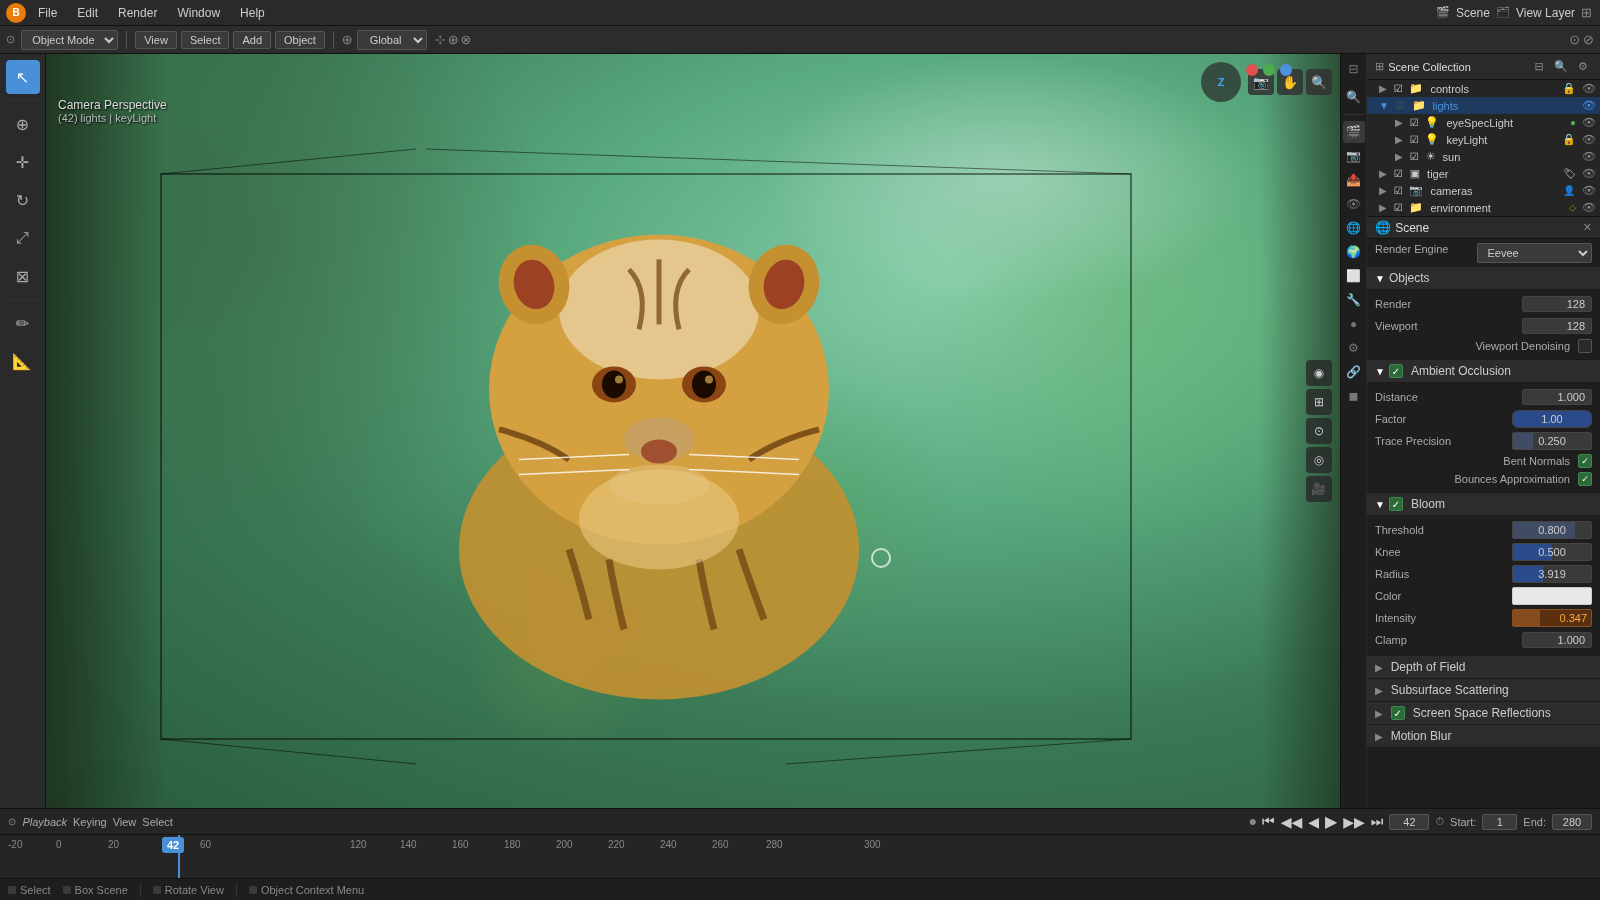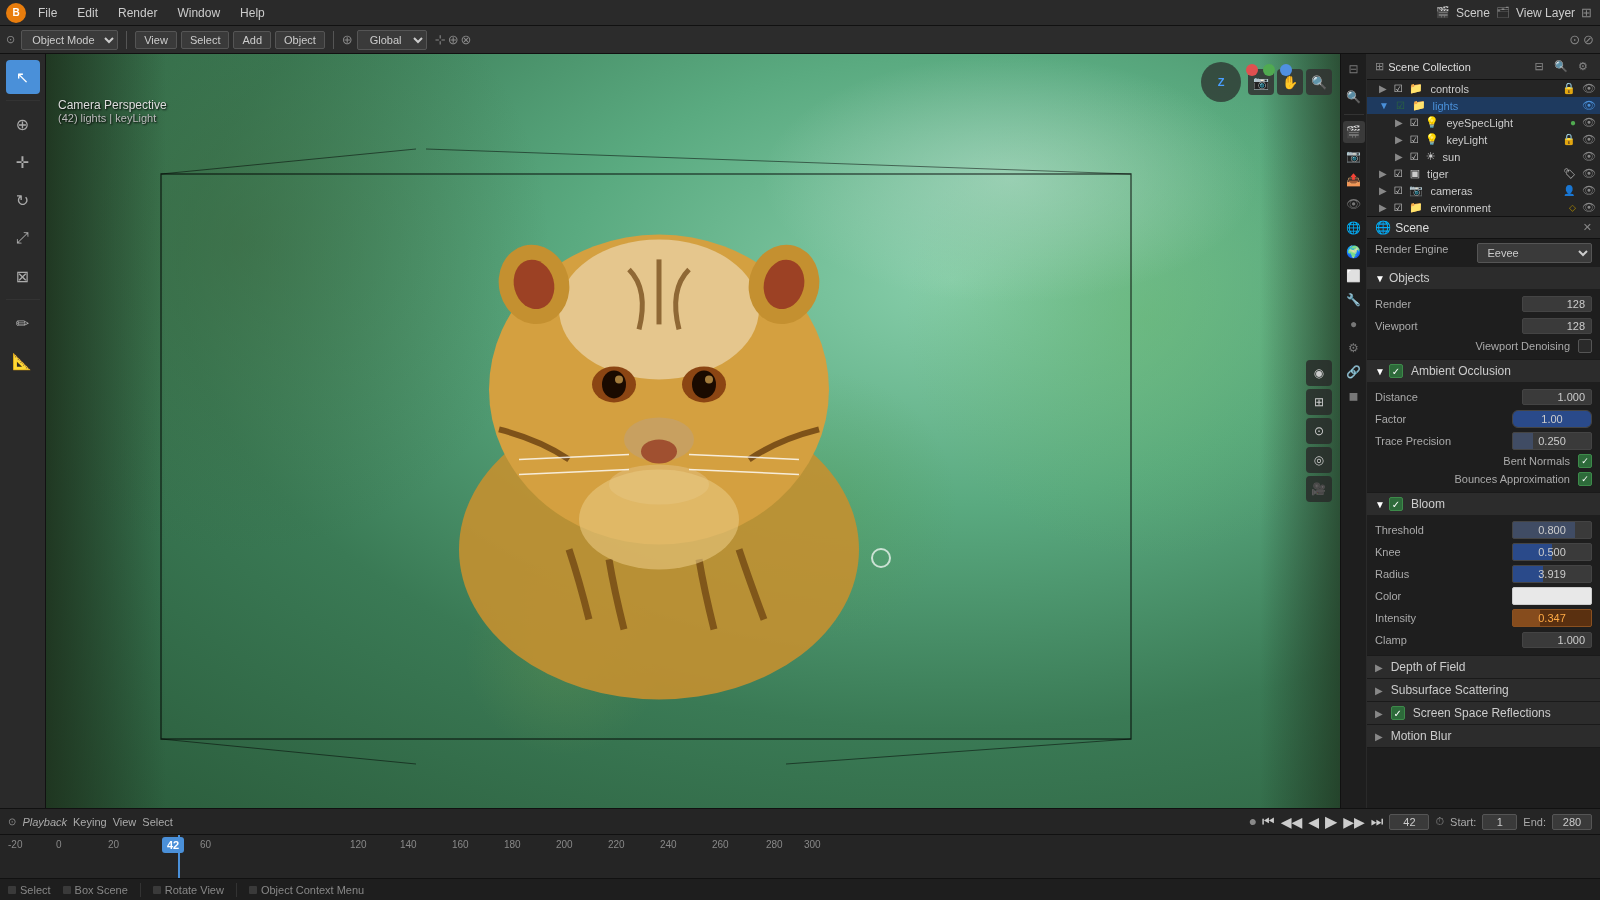--- a/index.html
+++ b/index.html
@@ -457,21 +457,21 @@
               </div>
             </div>
             <div class="prop-row">
               <span class="prop-label">Color</span>
               <div style="background:#e8e8e8;border:1px solid #ccc;border-radius:2px;width:80px;height:18px;"></div>
             </div>
             <div class="prop-row">
               <span class="prop-label">Intensity</span>
               <div class="slider-bar" style="background:#5a3010;border-color:#8a5020;">
                 <div class="slider-fill" style="width:35%;background:rgba(200,120,50,0.4);"></div>
-                <span class="slider-text" style="color:#ffaa44;">0.347</span>
+                <span class="slider-text" style="color:#ffaa44;text-align:right;">0.347</span>
               </div>
             </div>
             <div class="prop-row">
               <span class="prop-label">Clamp</span>
               <div class="field-normal">1.000</div>
             </div>
           </div>
         </div>
 
         <div class="prop-section">
@@ -544,21 +544,21 @@
       <div style="position:absolute;left:200px;font-size:10px;color:#888;">60</div>
       <div style="position:absolute;left:350px;font-size:10px;color:#888;">120</div>
       <div style="position:absolute;left:400px;font-size:10px;color:#888;">140</div>
       <div style="position:absolute;left:452px;font-size:10px;color:#888;">160</div>
       <div style="position:absolute;left:504px;font-size:10px;color:#888;">180</div>
       <div style="position:absolute;left:556px;font-size:10px;color:#888;">200</div>
       <div style="position:absolute;left:608px;font-size:10px;color:#888;">220</div>
       <div style="position:absolute;left:660px;font-size:10px;color:#888;">240</div>
       <div style="position:absolute;left:712px;font-size:10px;color:#888;">260</div>
       <div style="position:absolute;left:766px;font-size:10px;color:#888;">280</div>
-      <div style="position:absolute;left:804px;font-size:10px;color:#888;">300</div>
+      <div style="position:absolute;left:864px;font-size:10px;color:#888;">300</div>
     </div>
 
     <div style="position:absolute;top:0;bottom:0;left:178px;width:2px;background:#4a90d9;"></div>
 
     <div style="position:absolute;top:2px;left:162px;background:#4a90d9;color:white;padding:2px 5px;border-radius:3px;font-size:11px;font-weight:bold;">42</div>
   </div>
 </div>
 
 <div class="status-bar">
   <div class="status-item">

